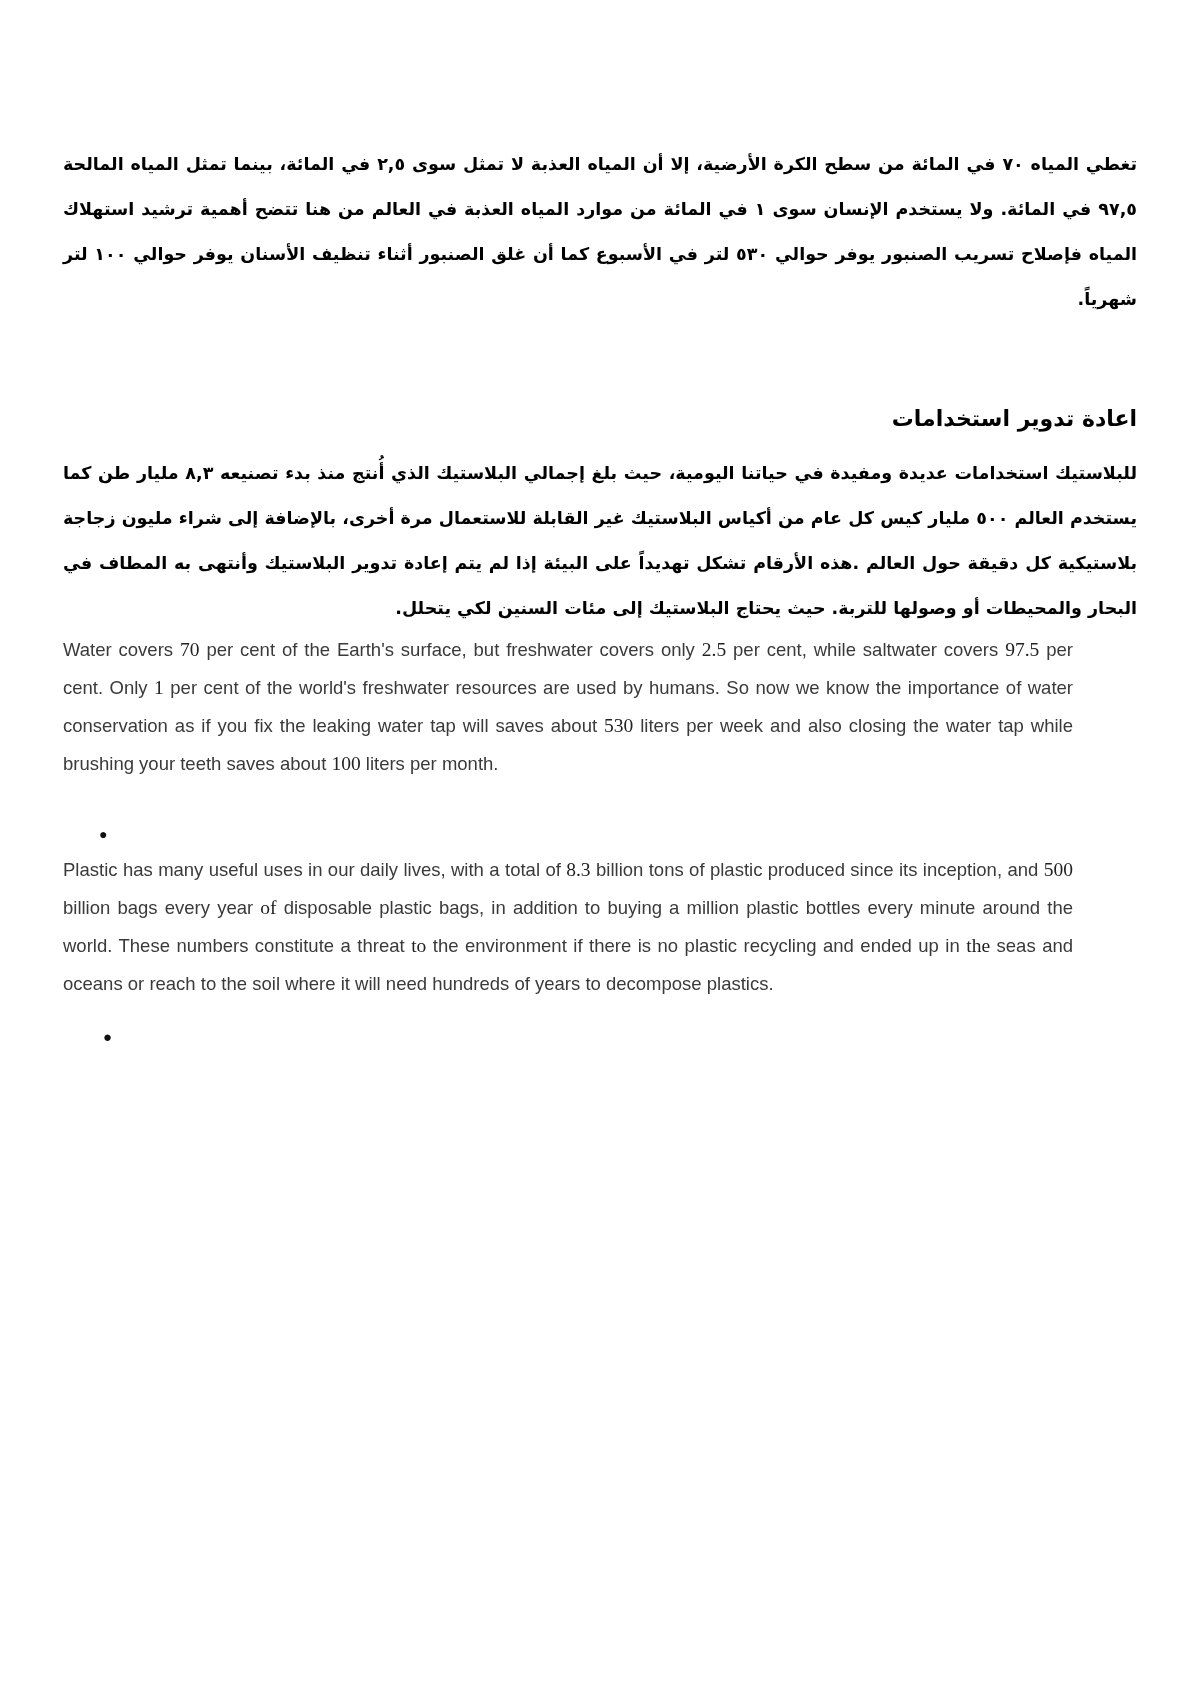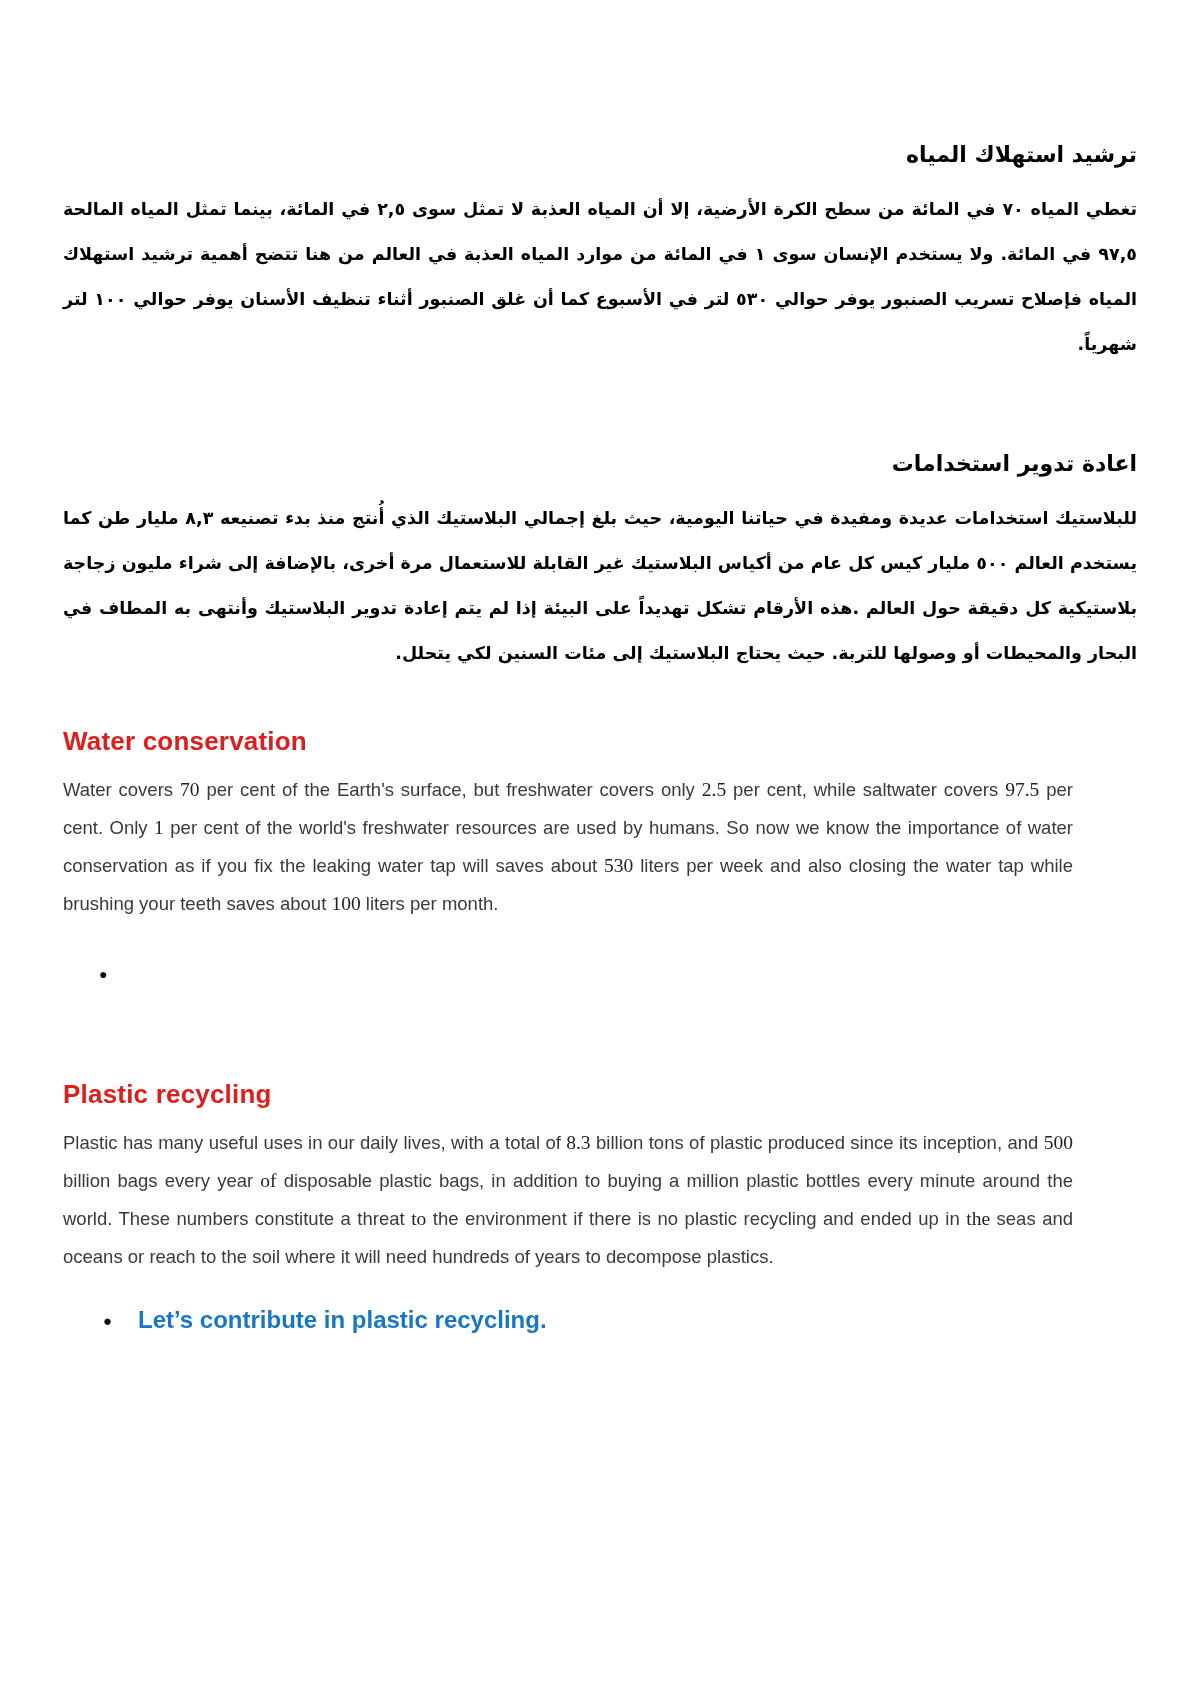--- a/index.html
+++ b/index.html
@@ -67,39 +67,35 @@
   }
   .bullet-text-2{font-size:24px;}
   .en-para-plastic{margin-top:8px;}
 </style>
 </head>
 <body>
 
 <div class="page">
 
   <section class="ar">
-    <h2 class="ar-title">ترشيد استهلاك المياه</h2>
     <p class="ar-body">تغطي المياه ٧٠ في المائة من سطح الكرة الأرضية، إلا أن المياه العذبة لا تمثل سوى ٢,٥ في المائة، بينما تمثل المياه المالحة ٩٧,٥ في المائة. ولا يستخدم الإنسان سوى ١ في المائة من موارد المياه العذبة في العالم من هنا تتضح أهمية ترشيد استهلاك المياه فإصلاح تسريب الصنبور يوفر حوالي ٥٣٠ لتر في الأسبوع كما أن غلق الصنبور أثناء تنظيف الأسنان يوفر حوالي ١٠٠ لتر شهرياً.</p>
   </section>
 
   <section class="ar">
     <h2 class="ar-title ar-plastic-title">اعادة تدوير استخدامات</h2>
     <p class="ar-body">للبلاستيك استخدامات عديدة ومفيدة في حياتنا اليومية، حيث بلغ إجمالي البلاستيك الذي أُنتج منذ بدء تصنيعه ٨,٣ مليار طن كما يستخدم العالم ٥٠٠ مليار كيس كل عام من أكياس البلاستيك غير القابلة للاستعمال مرة أخرى، بالإضافة إلى شراء مليون زجاجة بلاستيكية كل دقيقة حول العالم .هذه الأرقام تشكل تهديداً على البيئة إذا لم يتم إعادة تدوير البلاستيك وأنتهى به المطاف في البحار والمحيطات أو وصولها للتربة. حيث يحتاج البلاستيك إلى مئات السنين لكي يتحلل.</p>
   </section>
 
   <section>
-    <h2 class="en-heading en-heading-water">Water conservation</h2>
     <p class="en-para"><span class="seg-sans">Water covers </span><span class="seg-serif">70</span><span class="seg-sans"> per cent of the Earth's surface, but freshwater covers only </span><span class="seg-serif">2.5</span><span class="seg-sans"> per cent, while saltwater covers </span><span class="seg-serif">97.5</span><span class="seg-sans"> per cent. Only </span><span class="seg-serif">1</span><span class="seg-sans"> per cent of the world's freshwater resources are used by humans. So now we know the importance of water conservation as if you fix the leaking water tap will saves about </span><span class="seg-serif">530</span><span class="seg-sans"> liters per week and also closing the water tap while brushing your teeth saves about </span><span class="seg-serif">100</span><span class="seg-sans"> liters per month.</span></p>
     <div class="bullet-row">
       <span class="bullet-dot">●</span>
     </div>
   </section>
 
   <section>
-    <h2 class="en-heading en-heading-plastic">Plastic recycling</h2>
     <p class="en-para en-para-plastic"><span class="seg-sans">Plastic has many useful uses in our daily lives, with a total of </span><span class="seg-serif">8.3</span><span class="seg-sans"> billion tons of plastic produced since its inception, and </span><span class="seg-serif">500</span><span class="seg-sans"> billion bags every year </span><span class="seg-serif">of</span><span class="seg-sans"> disposable plastic bags, in addition to buying a million plastic bottles every minute around the world. These numbers constitute a threat </span><span class="seg-serif">to</span><span class="seg-sans"> the environment if there is no plastic recycling and ended up in </span><span class="seg-serif">the</span><span class="seg-sans"> seas and oceans or reach to the soil where it will need hundreds of years to decompose plastics.</span></p>
     <div class="bullet-row bullet-row-2">
       <span class="bullet-dot bullet-dot-2">●</span>
-      <span class="bullet-text bullet-text-2">Let’s contribute in plastic recycling.</span>
     </div>
   </section>
 
 </div>
 
 </body></html>

